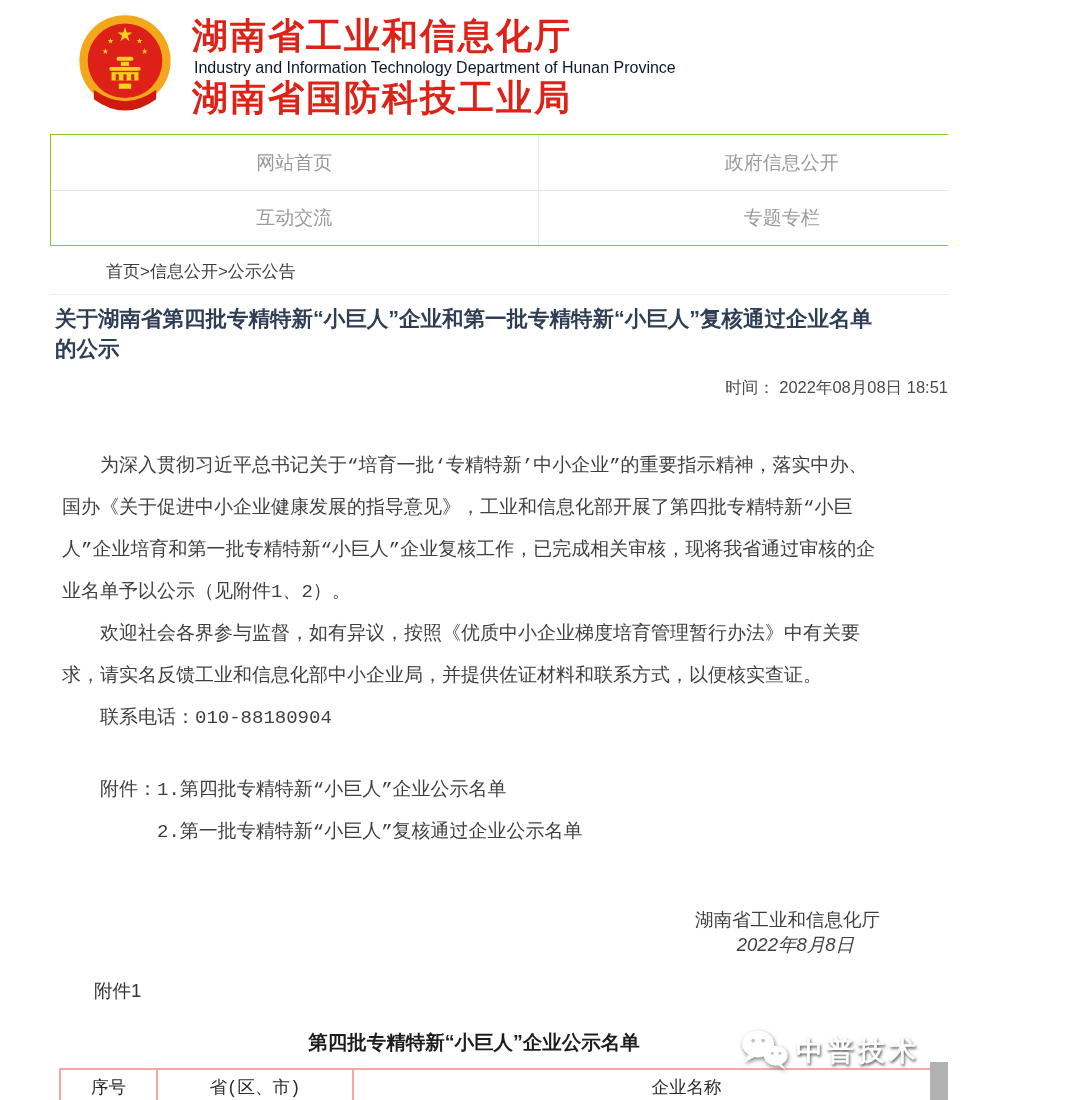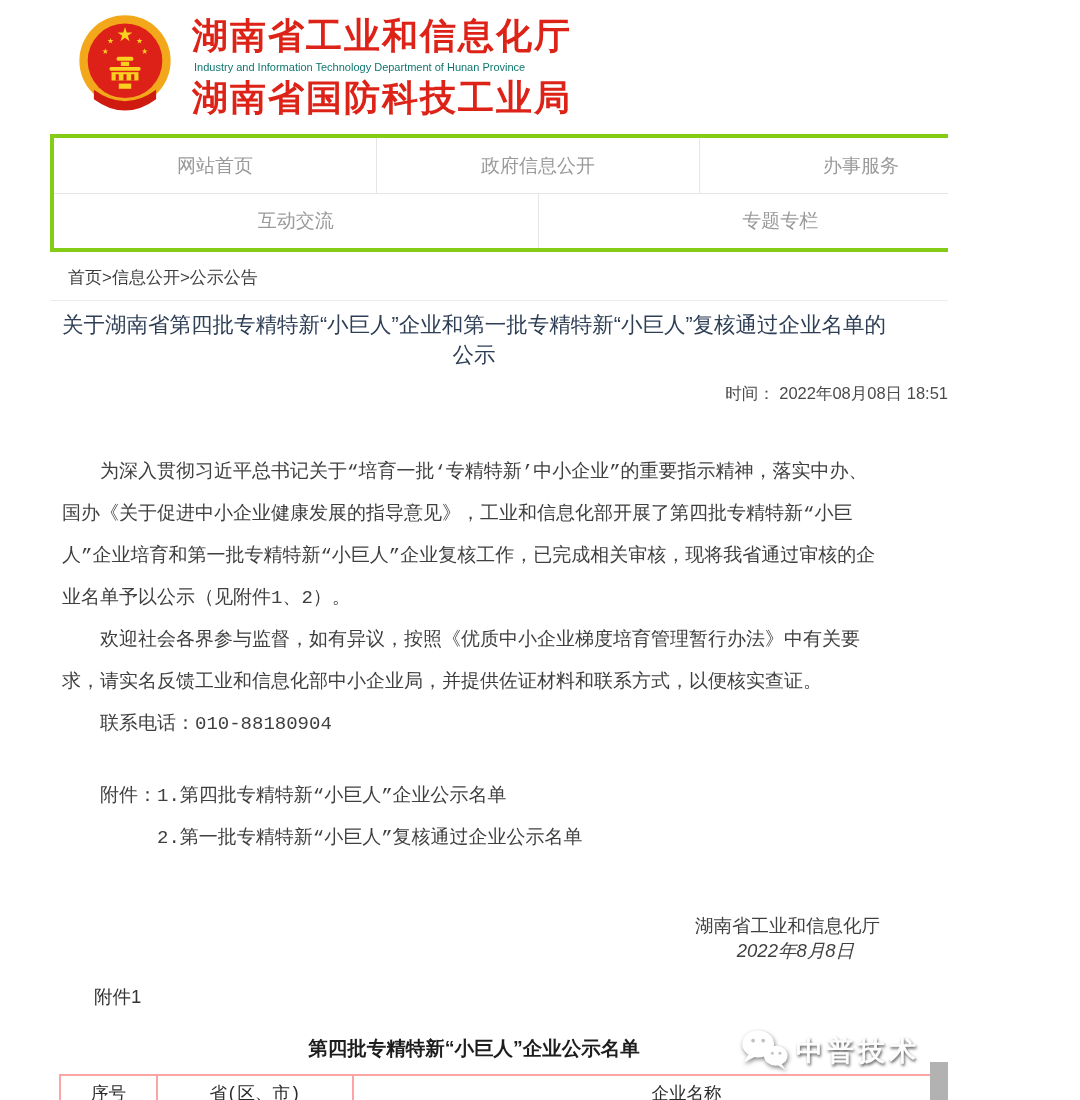--- a/index.html
+++ b/index.html
@@ -6,34 +6,34 @@
   html,body { background:#ffffff; }
   body { font-family:"Liberation Sans","DejaVu Sans",sans-serif; }
   .page { position:relative; width:948px; height:1100px; background:#fff; overflow:hidden; }
 
   
   .site-header { display:flex; align-items:center; padding:10px 0 0 72px; height:124px; }
   .emblem { width:106px; height:112px; flex:0 0 auto; }
   .emblem svg { width:106px; height:112px; display:block; }
   .org-names { margin-left:14px; }
   .org-cn { font-size:36px; font-weight:bold; color:#dd2318; letter-spacing:2px; line-height:40px; }
-  .org-en { font-size:11px; color:#0f766e; margin:4px 0 3px 2px; line-height:15px; }
+  .org-en { font-size:16px; color:#0f172a; margin:4px 0 3px 2px; line-height:15px; }
 
   
-  .main-nav { width:976px; margin:10px 0 0 50px; border:4px solid #84cc16; }
+  .main-nav { width:976px; margin:10px 0 0 50px; border:1px solid #84cc16; }
   .nav-row { display:flex; height:55px; }
   .nav-row + .nav-row { border-top:1px solid #e6e6e6; }
   .nav-cell { flex:1; display:flex; align-items:center; justify-content:center;
               font-size:19px; color:#9a9a9a; cursor:pointer; }
   .nav-cell + .nav-cell { border-left:1px solid #e6e6e6; }
 
   
-  .breadcrumb { margin:14px 0 0 68px; font-size:17px; color:#3d3d3d; cursor:pointer; }
+  .breadcrumb { margin:14px 0 0 106px; font-size:17px; color:#3d3d3d; cursor:pointer; }
   .separator { border:none; border-top:1px solid #ebebeb; margin:11px 0 0 50px; width:976px; }
-  .article-title { margin:9px 55px 0; text-align:center; font-size:21.5px; font-weight:normal;
+  .article-title { margin:9px 55px 0; font-size:21.5px; font-weight:bold;
                    color:#2d3e55; line-height:30px; }
   .publish-time { text-align:right; font-size:16.5px; color:#4a4a4a; margin-top:13px; }
 
   
   .content { margin:46px 62px 0; font-size:19px; color:#3f3f3f; line-height:42px; }
   .content p { text-indent:2em;font-family:Liberation Mono, monospace; }
   .attach-first { margin-top:30px; }
   .attach-second { text-indent:5em !important; }
 
   .signature { margin:54px 68px 0 0; text-align:right; font-size:18.5px; color:#3f3f3f; }
@@ -91,21 +91,20 @@
       <div class="org-cn">湖南省工业和信息化厅</div>
       <div class="org-en">Industry and Information Technology Department of Hunan Province</div>
       <div class="org-cn">湖南省国防科技工业局</div>
     </div>
   </header>
 
   <nav class="main-nav">
     <div class="nav-row">
       <div class="nav-cell">网站首页</div>
       <div class="nav-cell">政府信息公开</div>
-      <div class="nav-cell">办事服务</div>
     </div>
     <div class="nav-row">
       <div class="nav-cell">互动交流</div>
       <div class="nav-cell">专题专栏</div>
     </div>
   </nav>
 
   <div class="breadcrumb">首页&gt;信息公开&gt;公示公告</div>
   <hr class="separator">
 

